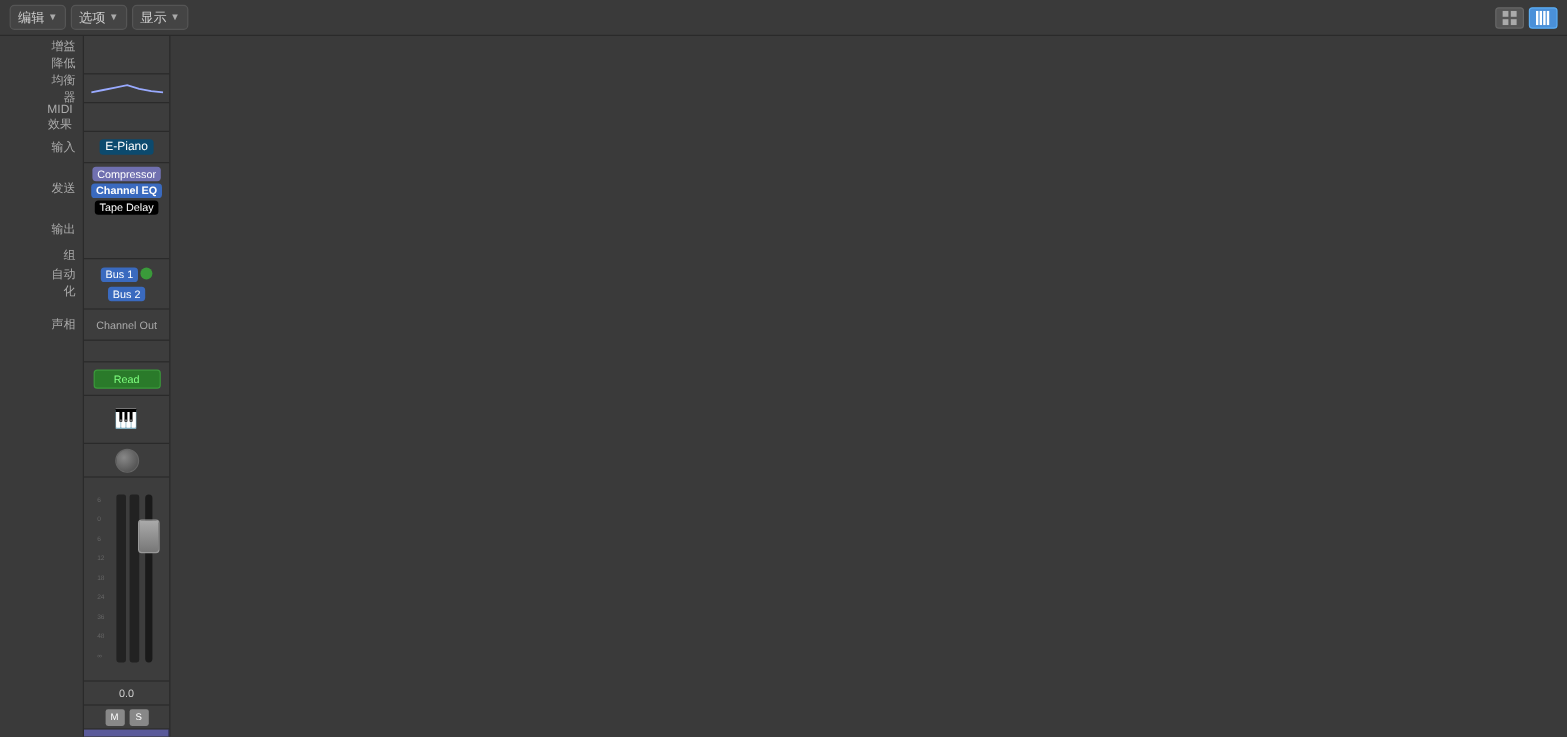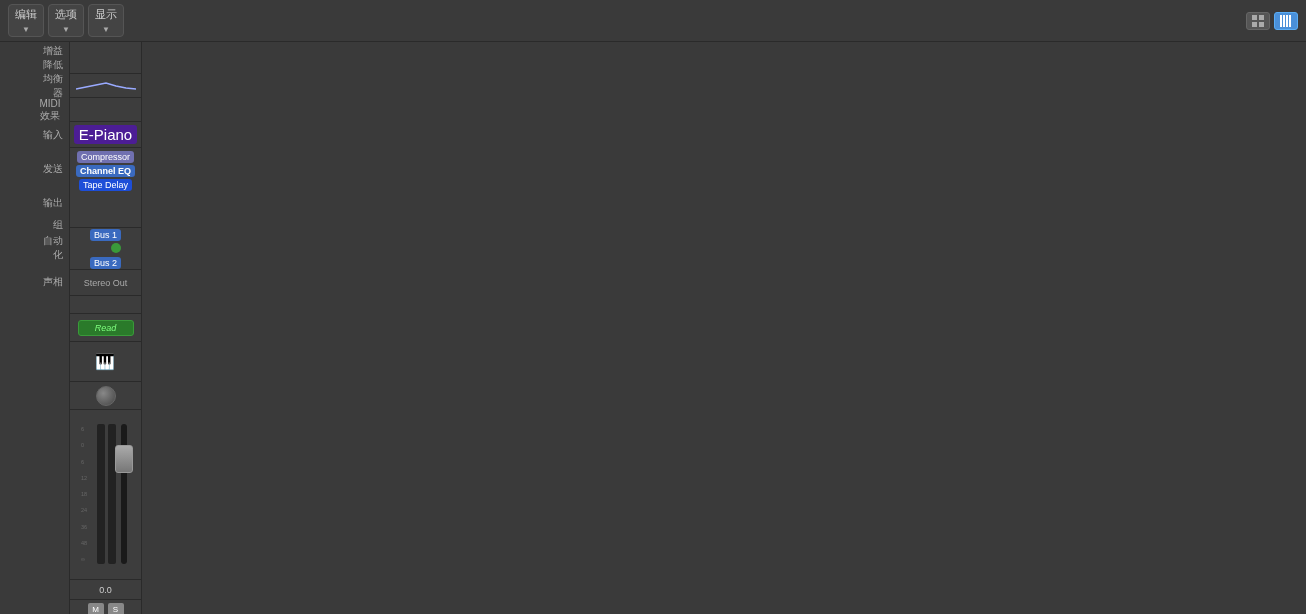--- a/index.html
+++ b/index.html
@@ -29,21 +29,20 @@
       display: flex;
       align-items: center;
       gap: 3px;
       padding: 2px 6px;
       border-radius: 4px;
       border: 1px solid #555;
       background: #444;
       color: #ccc;
       cursor: pointer;
       font-size: 11px;
-      flex-direction: column;
     }
     .menu-item .arrow { font-size: 8px; color: #aaa; }
     .view-toggle {
       margin-left: auto;
       display: flex;
       gap: 4px;
     }
     .view-btn {
       width: 24px;
       height: 18px;
@@ -131,30 +130,30 @@
     .plugin-tag {
       background: #5a5aaa;
       color: #fff;
       border-radius: 3px;
       padding: 1px 4px;
       font-size: 9px;
       margin: 1px;
       white-space: nowrap;
     }
     .plugin-tag.blue { background: #3a6abf; font-weight: bold; }
-    .plugin-tag.teal { background: #1d4ed8; }
+    .plugin-tag.teal { background: #000000; }
     .plugin-tag.compressor { background: #7070b0; }
 
     
     .input-btn {
-      background: #4c1d95;
+      background: #0c4a6e;
       color: #fff;
       border-radius: 3px;
       padding: 1px 5px;
-      font-size: 15px;
+      font-size: 10px;
       white-space: nowrap;
     }
 
     
     .send-btn {
       background: #3a6abf;
       color: #fff;
       border-radius: 3px;
       padding: 1px 4px;
       font-size: 9px;
@@ -164,21 +163,20 @@
     
     .read-btn {
       background: #2a7a2a;
       color: #7fff7f;
       border-radius: 3px;
       padding: 2px 8px;
       font-size: 9px;
       border: 1px solid #3a9a3a;
       width: 56px;
       text-align: center;
-      font-style: italic;
     }
 
     
     .stereo-out {
       color: #aaa;
       font-size: 9px;
       white-space: nowrap;
     }
 
     
@@ -295,21 +293,21 @@
       gap: 2px;
     }
     .channel-cell.fader-cell {
       height: 170px;
       flex-direction: column;
       align-items: center;
       justify-content: flex-start;
       padding: 4px 0 0 0;
     }
 
-    .flex-row { display: flex; flex-direction: column; align-items: flex-end; }
+    .flex-row { display: flex; flex-direction: row; align-items: flex-start; }
   </style>
 </head>
 <body>
 
 <div class="menu-bar">
   <div class="menu-item">
     <span>编辑</span>
     <span class="arrow">▼</span>
   </div>
   <div class="menu-item">
@@ -387,21 +385,21 @@
       <div class="flex-row" style="gap:2px;">
             <span class="send-btn">Bus 1</span>
             <span class="dot green" style="width:10px;height:10px;"></span>
           </div>
           <div class="flex-row" style="gap:2px;margin-top:2px;">
             <span class="send-btn">Bus 2</span>
           </div>
     </div>
 
     <div class="channel-cell" style="height:26px;">
-      <span class="stereo-out">Stereo Out</span>
+      <span class="stereo-out">Channel Out</span>
     </div>
 
     <div class="channel-cell" style="height:18px;">
       
     </div>
 
     <div class="channel-cell" style="height:28px;">
       <span class="read-btn">Read</span>
     </div>
 

